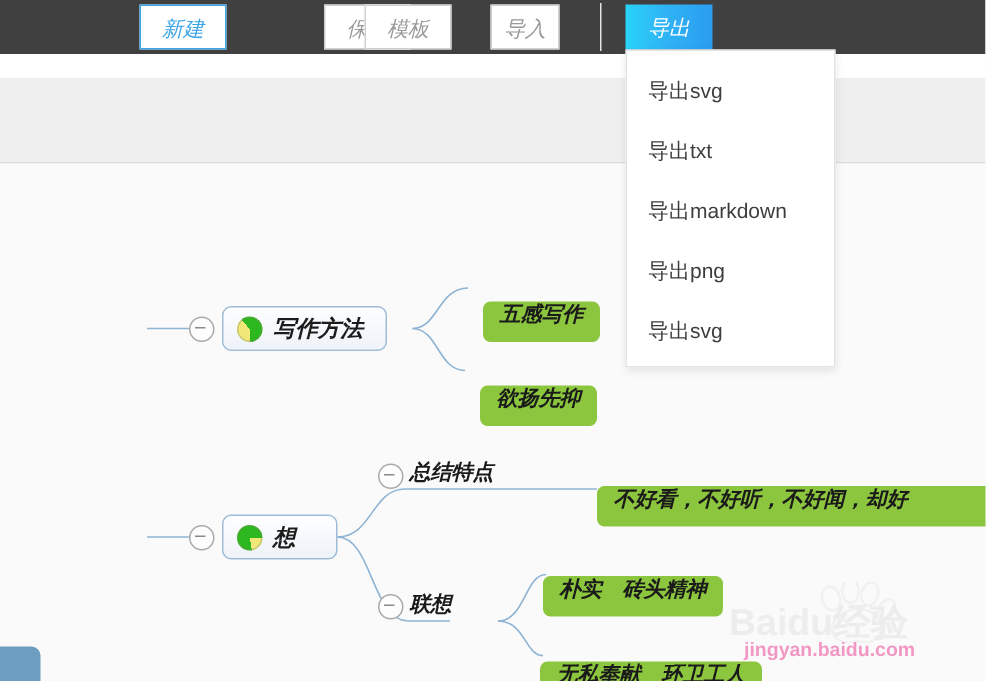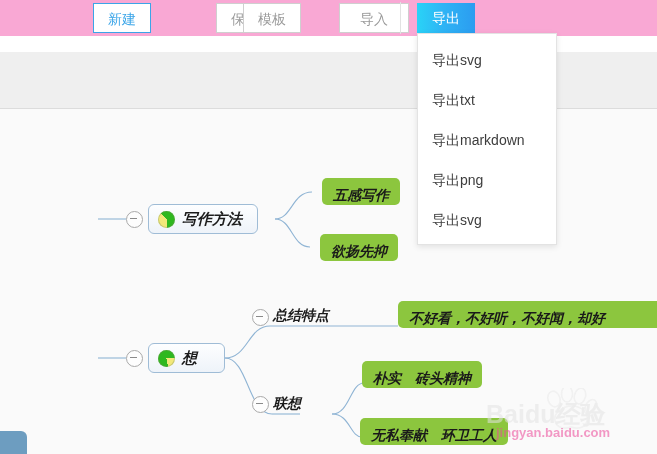--- a/index.html
+++ b/index.html
@@ -39,22 +39,23 @@
     background: #fafafa;
   }
 
   
   .toolbar {
     position: absolute;
     left: 0;
     top: 0;
     width: 657px;
     height: 36px;
-    background: #f9a8d4;
+    background: #404040;
     z-index: 40;
+    font-style: italic;
   }
   .tb-btn {
     position: absolute;
     top: 3px;
     height: 30px;
     line-height: 30px;
     box-sizing: border-box;
     text-align: center;
     font-size: 14px;
     border: 1px solid #cfcfcf;
@@ -137,27 +138,28 @@
     color: #1c1c1c;
     font-weight: 700;
     font-style: italic;
     margin-left: 7px;
   }
   .node-green {
     background: #8cc63e;
     border-radius: 5px;
     height: 27px;
     display: flex;
-    align-items: flex-end;
+    align-items: flex-start;
     padding: 0 11px;
     font-family: "DejaVu Serif", "Liberation Serif", serif;
     font-size: 14px;
     font-weight: 700;
     font-style: italic;
     color: #1a1a1a;
+    margin-top: 23px;
   }
   .node-plain {
     font-family: "DejaVu Serif", "Liberation Serif", serif;
     font-size: 14px;
     font-weight: 700;
     font-style: italic;
     color: #1a1a1a;
     height: 22px;
     line-height: 22px;
   }
@@ -277,21 +279,21 @@
   </svg>
 
   <div class="toolbar">
 
     <div class="tb-btn primary-outline" style="left:93px;width:58px;">新建</div>
 
     <div class="tb-btn" style="left:168px;width:58px;margin-left:48px;">保存</div>
 
     <div class="tb-btn" style="left:243px;width:58px;">模板</div>
 
-    <div class="tb-btn" style="left:339px;width:70px;">导入</div>
+    <div class="tb-btn" style="left:327px;width:46px;">导入</div>
 
     <div class="tb-sep" style="left:400px;"></div>
 
     <div class="tb-btn export" style="left:417px;width:58px;">导出</div>
   </div>
 
   <div class="dropdown">
     <div class="dd-item">导出svg</div>
     <div class="dd-item">导出txt</div>
     <div class="dd-item">导出markdown</div>

